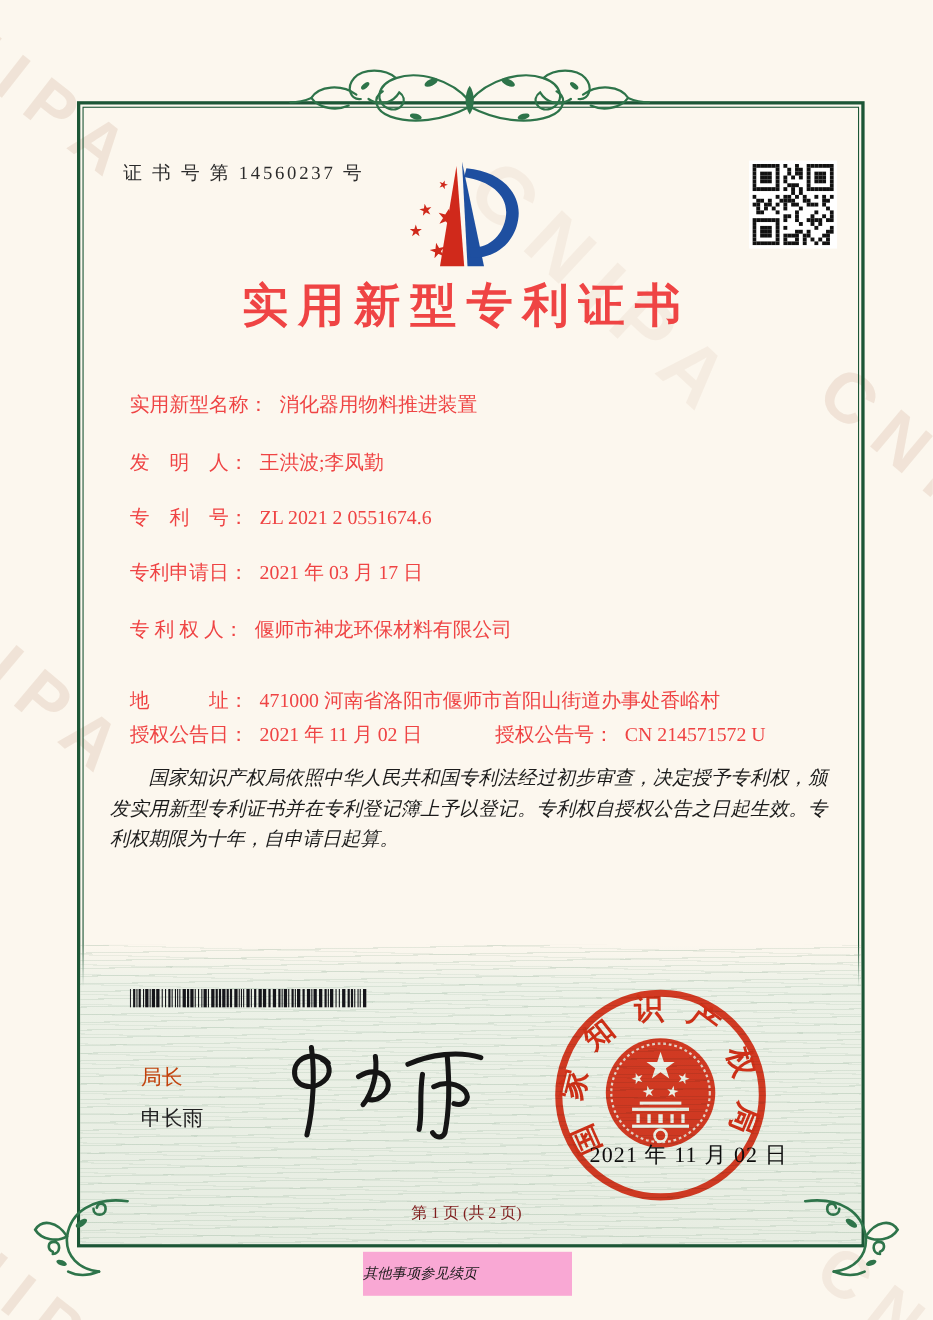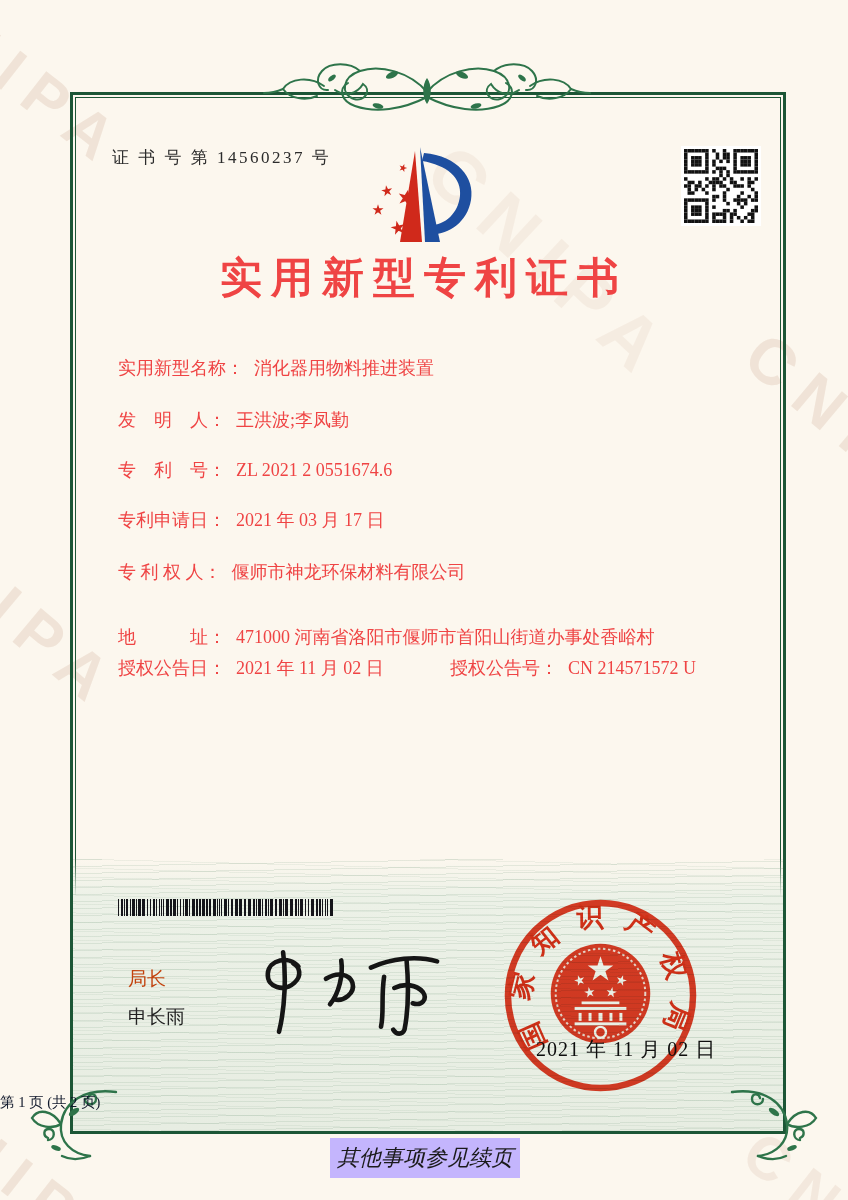--- a/index.html
+++ b/index.html
@@ -59,24 +59,24 @@
     font-size:17.5px;line-height:27.5px;font-style:italic;text-align:justify;color:#1b1b1b;
   }
   .legal p{margin:0;text-indent:2em;}
   
   .barcode{left:118px;top:899px;width:218px;height:17px;z-index:2;}
   .sig-title{left:128px;top:966px;font-size:19px;font-family:"Liberation Sans","DejaVu Sans",sans-serif;color:#c2410c;z-index:2;}
   .sig-name{left:128px;top:1004px;font-size:19px;font-family:"Liberation Sans","DejaVu Sans",sans-serif;color:#222;z-index:2;}
   .signature{left:252px;top:940px;width:205px;height:102px;z-index:2;}
   .seal{left:498px;top:893px;width:205px;height:205px;z-index:3;mix-blend-mode:multiply;}
   .seal-date{left:536px;top:1036px;font-size:20px;letter-spacing:1px;color:#0d0d0d;z-index:4;}
-  .page-info{left:0;right:0;top:1093px;text-align:left;font-size:14.5px;color:#0f172a;z-index:2;}
+  .page-info{left:0;right:0;top:1093px;text-align:center;font-size:14.5px;color:#7f1d1d;z-index:2;}
   .cont-box{
-    left:330px;top:1138px;width:190px;height:40px;background:#c4b5fd;z-index:2;
-    text-align:center;line-height:40px;font-size:22px;font-style:italic;color:#1b1b1b;
+    left:330px;top:1138px;width:190px;height:40px;background:#f9a8d4;z-index:2;
+    line-height:40px;font-size:13px;font-style:italic;color:#1b1b1b;
   }
 </style>
 </head>
 <body>
 
 <div class="wm wm1">CNIPA</div>
 <div class="wm wm2">CNIPA</div>
 <div class="wm wm3">CNIPA</div>
 <div class="wm wm4">CNIPA</div>
 <div class="wm wm5">CNIPA</div>
@@ -377,20 +377,21 @@
   <span class="lbl">地　　　址：</span><span class="val">471000  河南省洛阳市偃师市首阳山街道办事处香峪村</span>
 </div>
 <div class="row r7">
   <span class="lbl">授权公告日：</span><span class="val">2021 年 11 月 02 日</span>
   <span class="grant-no">
     <span class="lbl">授权公告号：</span><span class="val">CN 214571572 U</span>
   </span>
 </div>
 
 <div class="legal">
+  <p>国家知识产权局依照中华人民共和国专利法经过初步审查，决定授予专利权，颁发实用新型专利证书并在专利登记簿上予以登记。专利权自授权公告之日起生效。专利权期限为十年，自申请日起算。</p>
 </div>
 
 <svg class="abs barcode" id="barcode" viewBox="0 0 218 17" preserveAspectRatio="none">
     <rect x="0" y="0" width="1" height="17" fill="#15151a"></rect>
     <rect x="3" y="0" width="2" height="17" fill="#15151a"></rect>
     <rect x="6" y="0" width="1" height="17" fill="#15151a"></rect>
     <rect x="8" y="0" width="2" height="17" fill="#15151a"></rect>
     <rect x="12" y="0" width="1" height="17" fill="#15151a"></rect>
     <rect x="14" y="0" width="3" height="17" fill="#15151a"></rect>
     <rect x="18" y="0" width="1" height="17" fill="#15151a"></rect>

